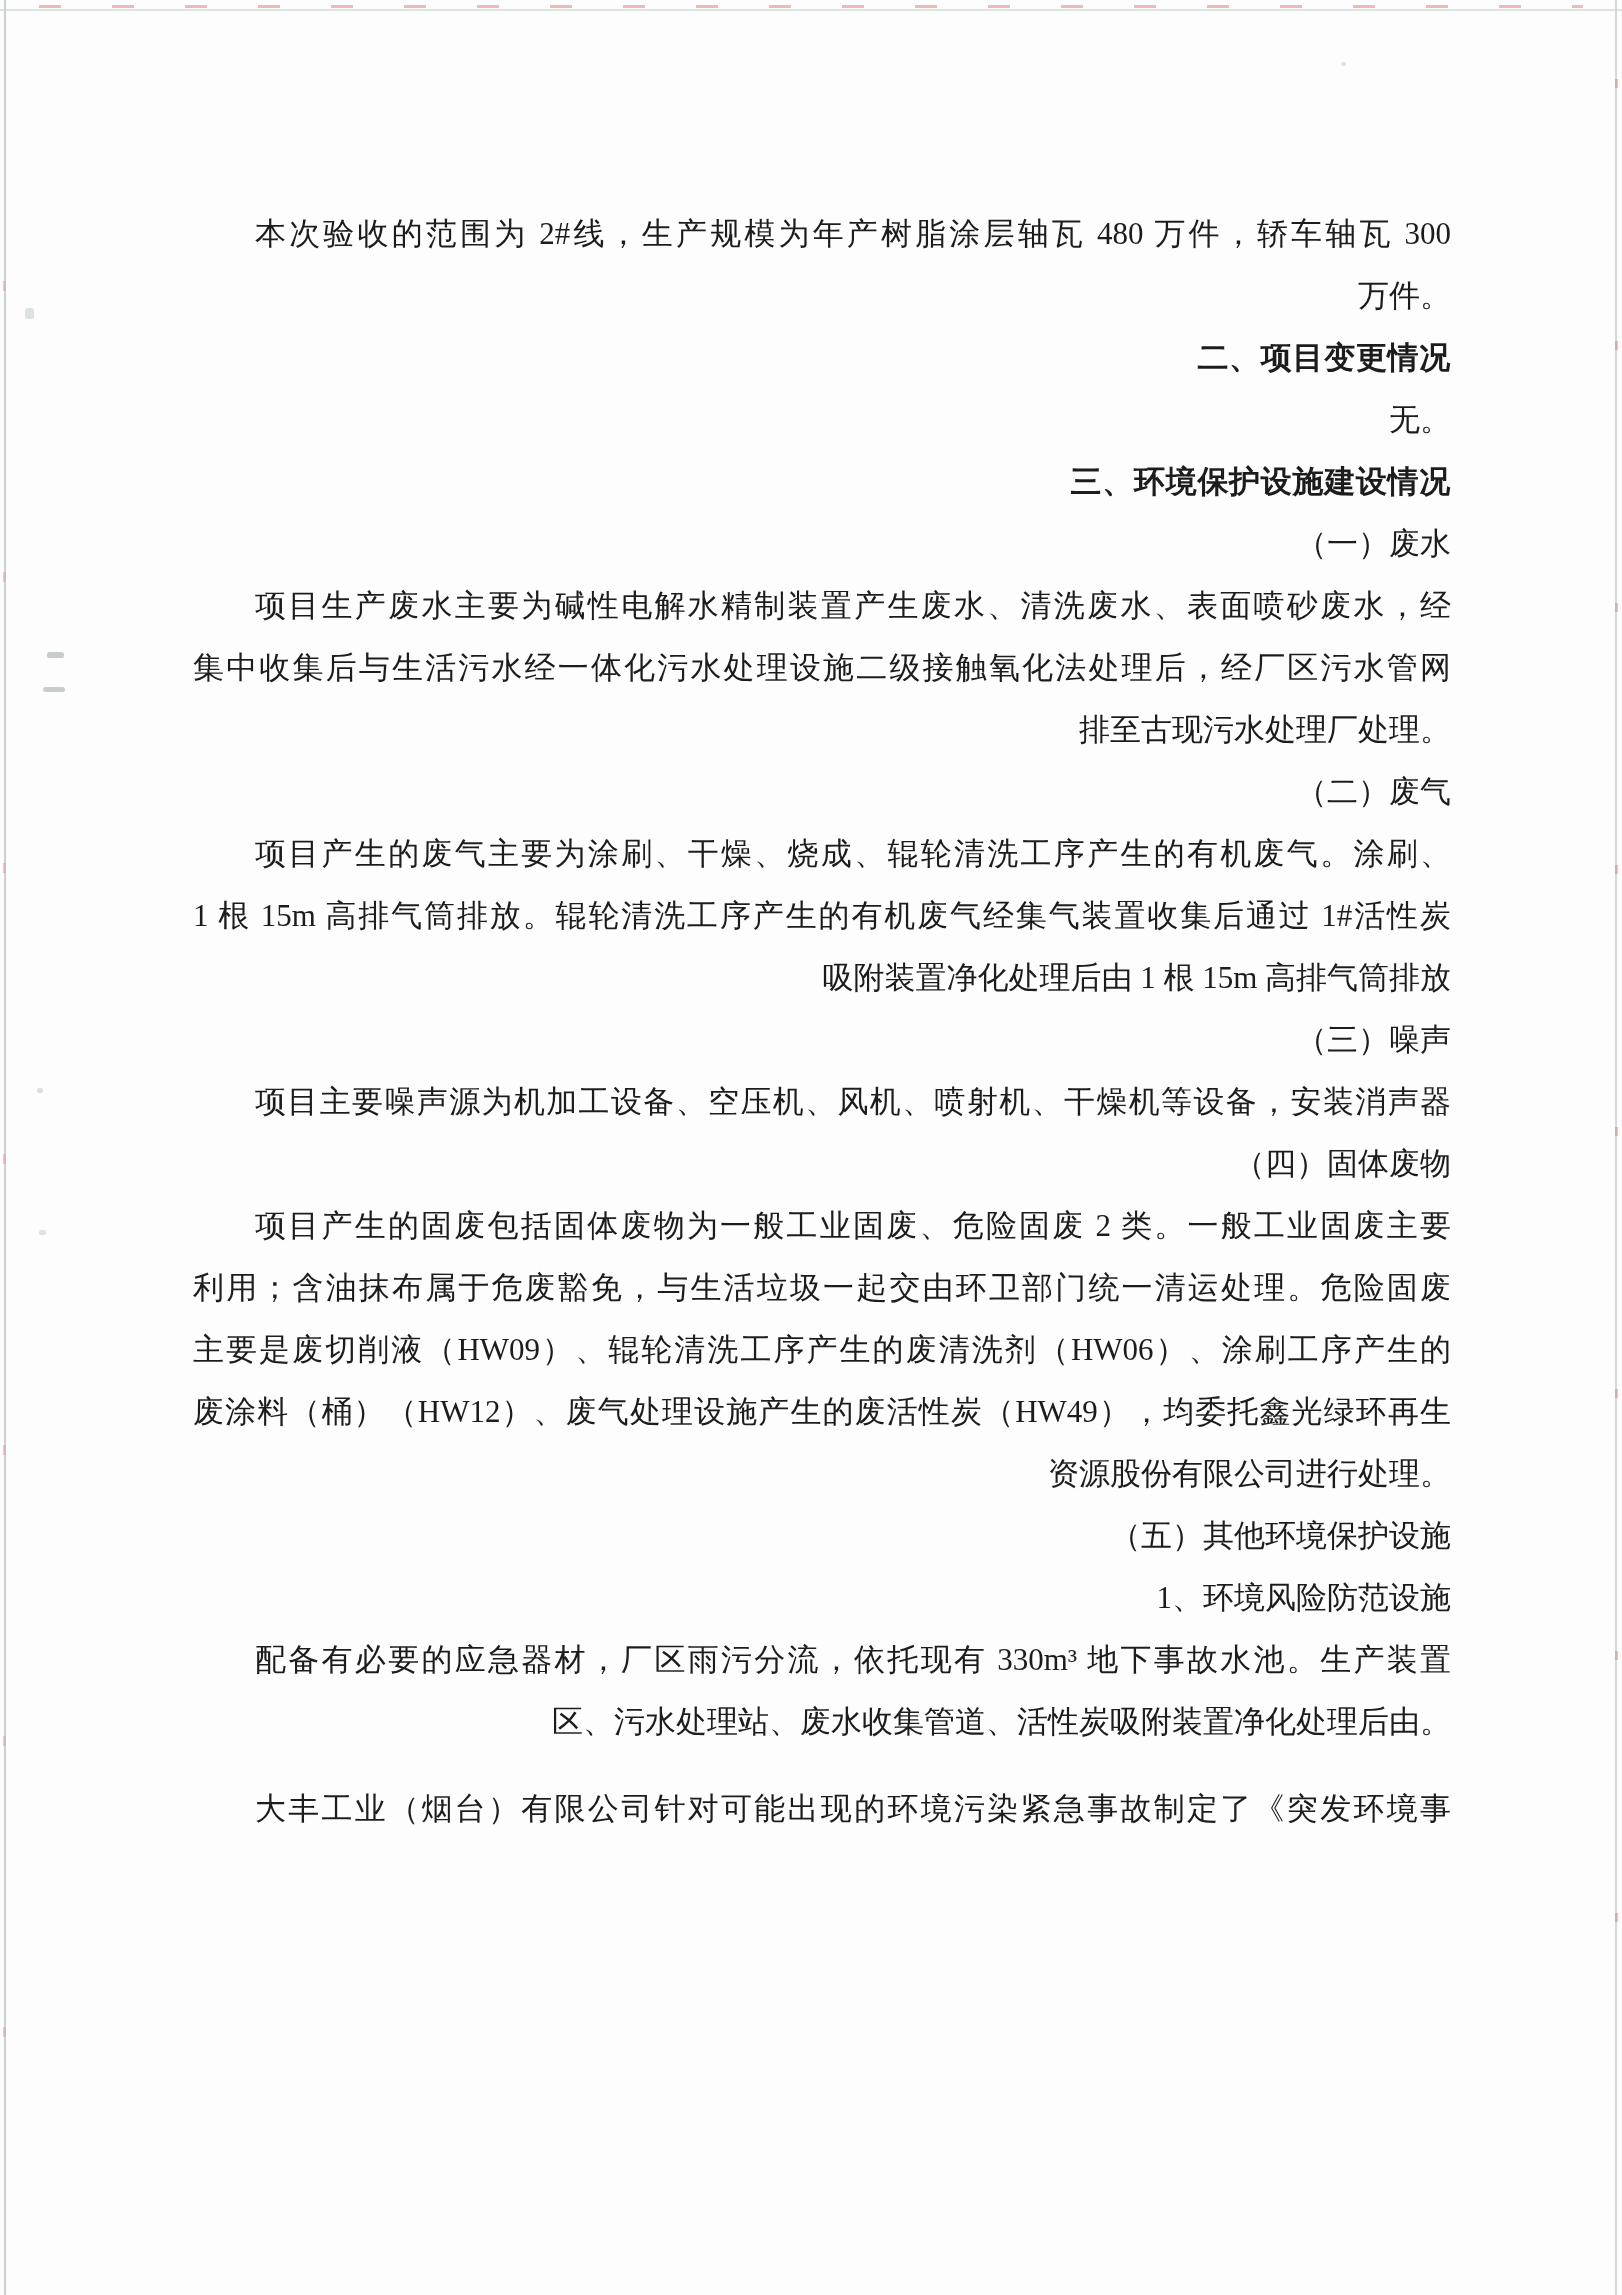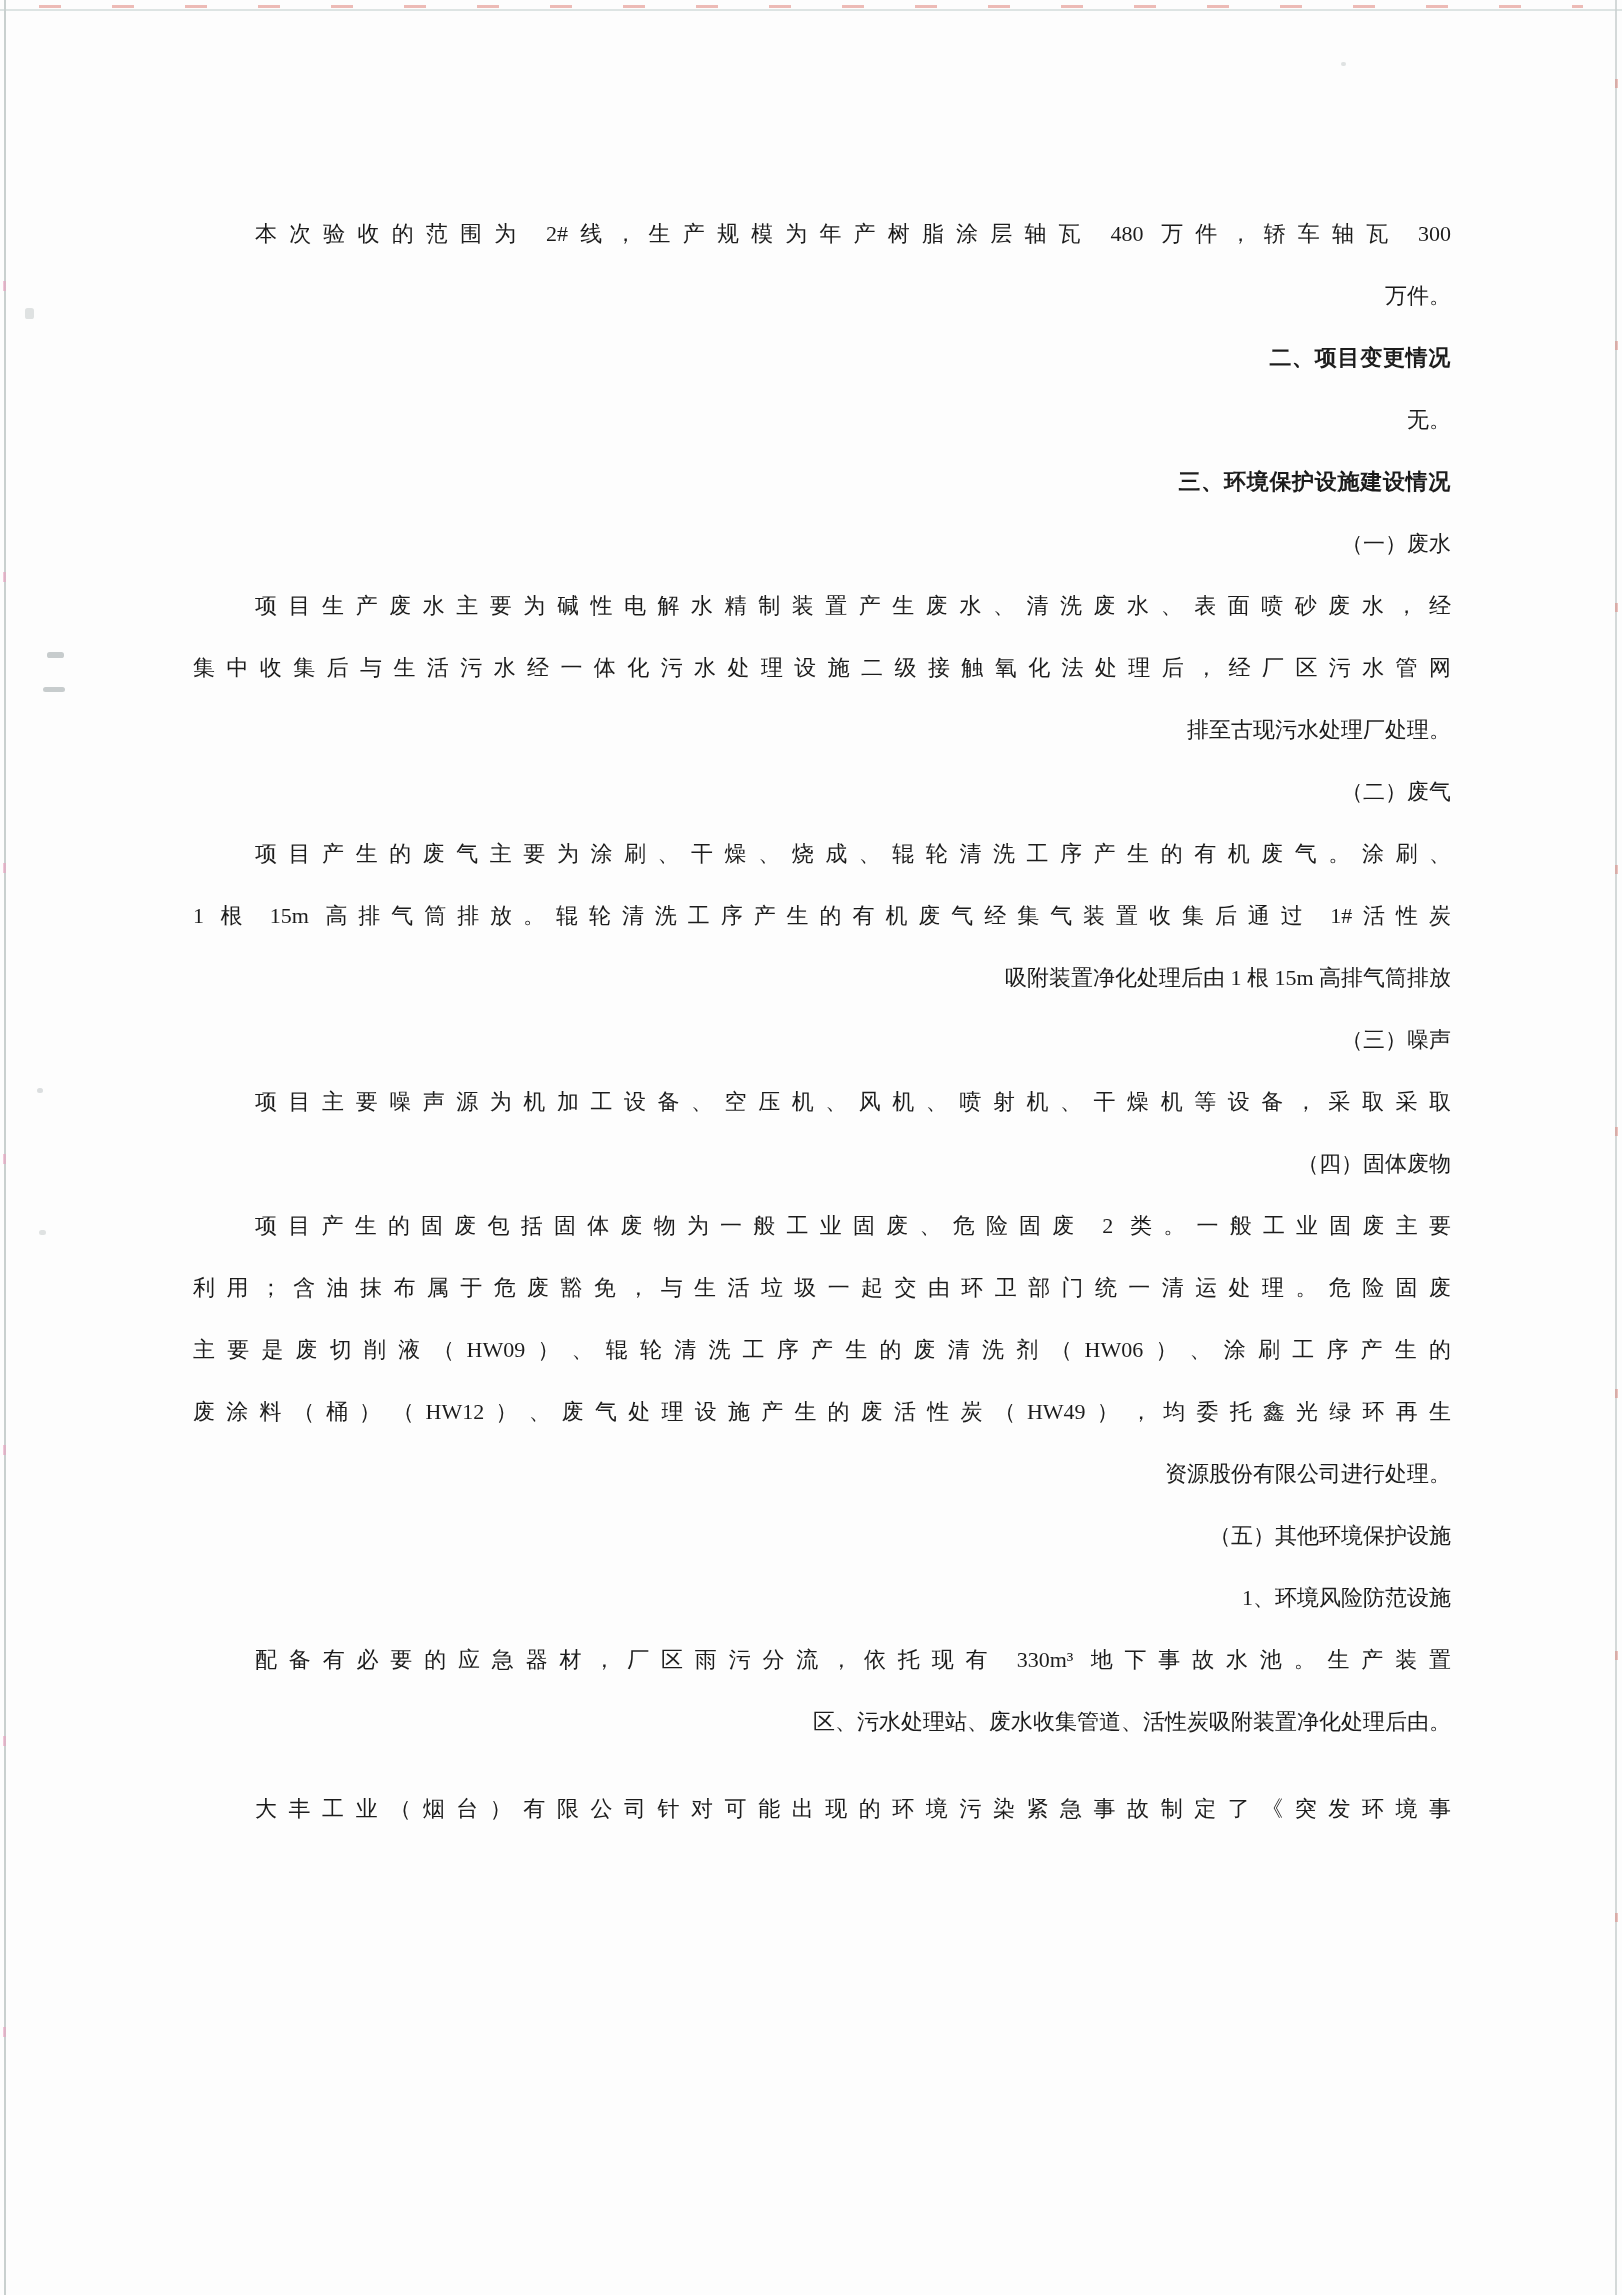--- a/index.html
+++ b/index.html
@@ -61,21 +61,21 @@
   .smudge.s3 { left: 37px;  top: 1088px; width: 5.9px;  height: 5.2px;  opacity:.35; }
   .smudge.s4 { left: 39px;  top: 1230px; width: 6.5px; height: 4.6px;  opacity:.3; }
   .smudge.s5 { left: 1341px; top: 62px;  width: 5.2px;  height: 3.9px;  opacity:.3; }
 
   
   .content {
     position: absolute;
     left: 193px;
     top: 203px;
     width: 1258px;
-    font-size: 22px;
+    font-size: 31px;
   }
   .line {
     height: 62px;
     line-height: 62px;
     text-align: right;
   }
   .line.indent { padding-left: 62px; }
   .line.fill {
     text-align: justify;
     text-align-last: justify;
@@ -113,21 +113,21 @@
       <div class="line indent bold">三、环境保护设施建设情况</div>
       <div class="line indent">（一）废水</div>
       <div class="line indent fill">项目生产废水主要为碱性电解水精制装置产生废水、清洗废水、表面喷砂废水，经</div>
       <div class="line fill">集中收集后与生活污水经一体化污水处理设施二级接触氧化法处理后，经厂区污水管网</div>
       <div class="line">排至古现污水处理厂处理。</div>
       <div class="line indent">（二）废气</div>
       <div class="line indent fill">项目产生的废气主要为涂刷、干燥、烧成、辊轮清洗工序产生的有机废气。涂刷、</div>
       <div class="line fill">1 根 15m 高排气筒排放。辊轮清洗工序产生的有机废气经集气装置收集后通过 1#活性炭</div>
       <div class="line">吸附装置净化处理后由 1 根 15m 高排气筒排放</div>
       <div class="line indent">（三）噪声</div>
-      <div class="line indent fill">项目主要噪声源为机加工设备、空压机、风机、喷射机、干燥机等设备，采取采取</div>
+      <div class="line indent fill">项目主要噪声源为机加工设备、空压机、风机、喷射机、干燥机等设备，安装消声器</div>
       <div class="line indent">（四）固体废物</div>
       <div class="line indent fill">项目产生的固废包括固体废物为一般工业固废、危险固废 2 类。一般工业固废主要</div>
       <div class="line fill">利用；含油抹布属于危废豁免，与生活垃圾一起交由环卫部门统一清运处理。危险固废</div>
       <div class="line fill">主要是废切削液（HW09）、辊轮清洗工序产生的废清洗剂（HW06）、涂刷工序产生的</div>
       <div class="line fill">废涂料（桶）（HW12）、废气处理设施产生的废活性炭（HW49），均委托鑫光绿环再生</div>
       <div class="line">资源股份有限公司进行处理。</div>
       <div class="line indent">（五）其他环境保护设施</div>
       <div class="line indent">1、环境风险防范设施</div>
       <div class="line indent fill">配备有必要的应急器材，厂区雨污分流，依托现有 330m³ 地下事故水池。生产装置</div>
       <div class="line">区、污水处理站、废水收集管道、活性炭吸附装置净化处理后由。</div>

